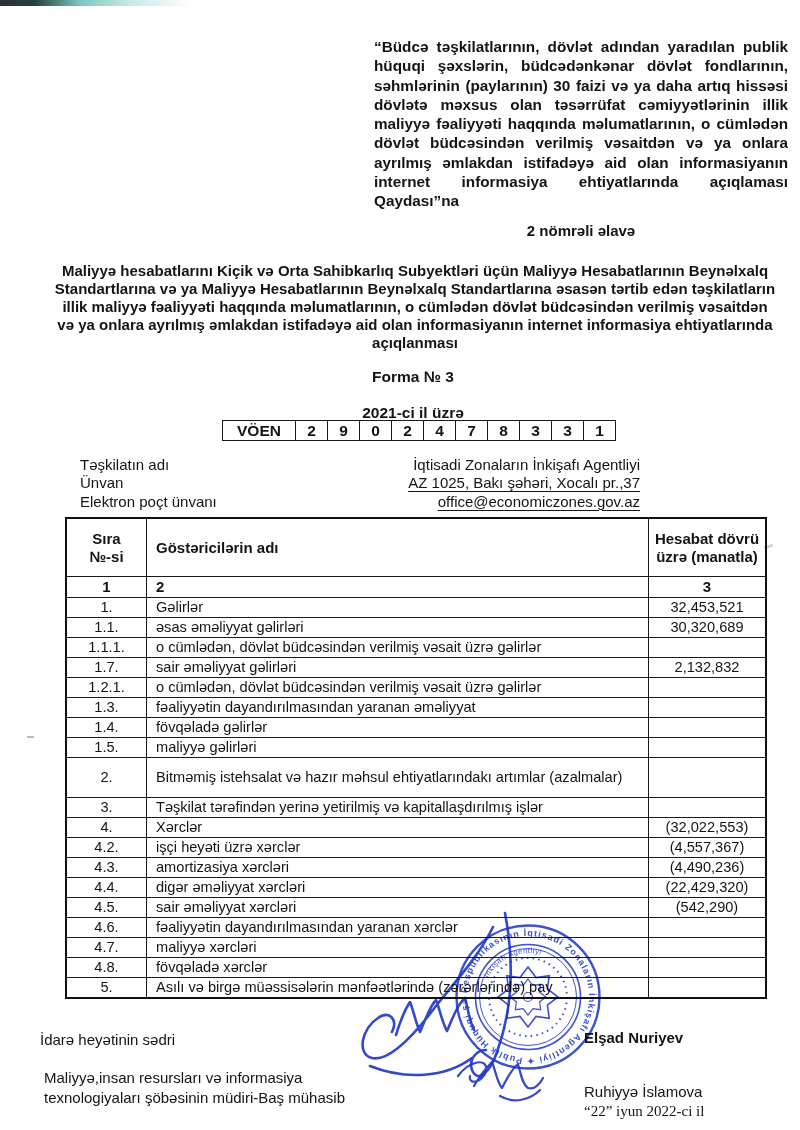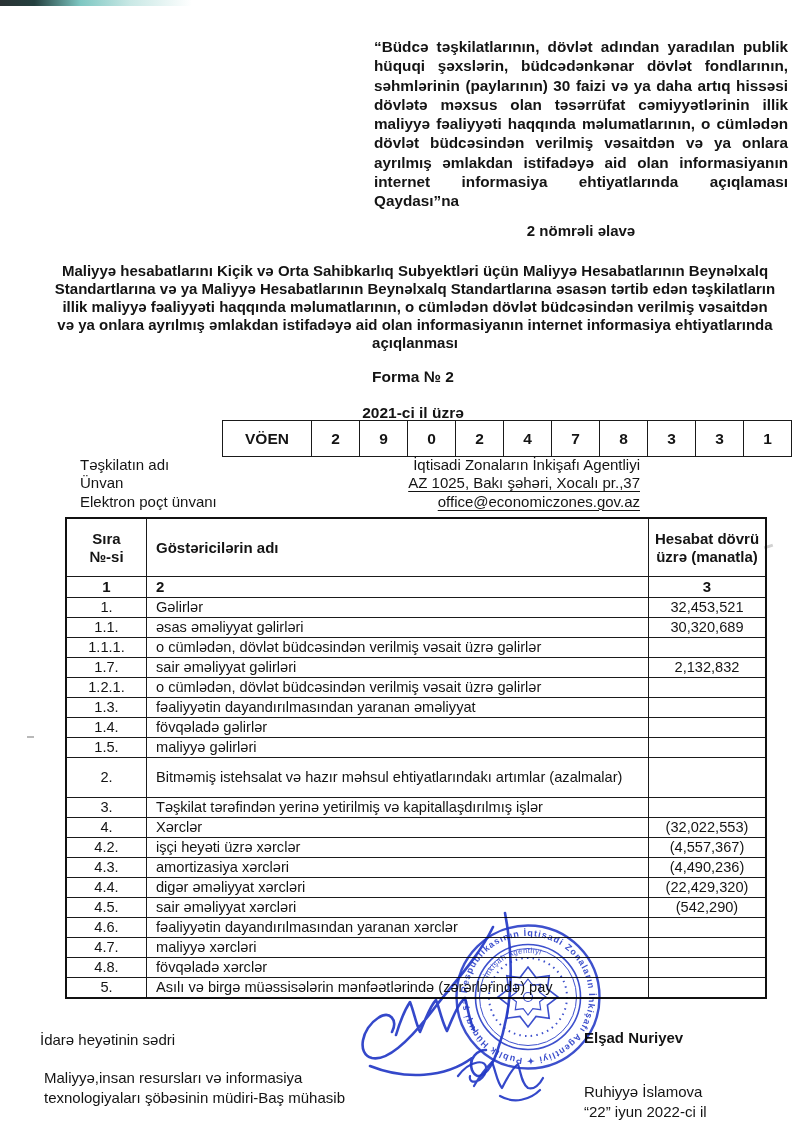--- a/index.html
+++ b/index.html
@@ -46,21 +46,21 @@
   }
 
   
   .voen-table {
     left: 222px; top: 420px;
     border-collapse: collapse; table-layout: fixed;
   }
   .voen-table td {
     border: 1.6px solid #1a1a1a;
     height: 19px; text-align: center; vertical-align: middle;
-    font-weight: bold; font-size: 15.5px; padding: 8px;
+    font-weight: bold; font-size: 15.5px; padding: 0;
   }
   .voen-label-cell { width: 72px; }
   .voen-digit-cell { width: 31px; }
 
   
   .org-block { left: 80px; top: 456px; width: 560px; font-size: 15px; }
   .org-row { display: flex; height: 18.3px; align-items: flex-start; justify-content: space-between; }
   .org-label { width: 155px; flex: 0 0 155px; }
   .org-value { }
   .org-value.u { text-decoration: underline; text-decoration-thickness: 1.4px; text-underline-offset: 3px; }
@@ -85,42 +85,42 @@
   tr.data td { height: 19px; }
   tr.data.tall td { height: 39px; }
   .report-table { border: 2.2px solid #111; }
 
   
   .foot { font-size: 15px; }
   .f-chair-title  { left: 40px;  top: 1031px; }
   .f-chair-name   { left: 584px; top: 1029px; font-weight: bold; }
   .f-acct-title   { left: 44px;  top: 1068px; line-height: 19.5px; }
   .f-acct-name    { left: 584px; top: 1083px; }
-  .f-date         { left: 584px; top: 1103px; }
+  .f-date         { left: 584px; top: 1103px; font-family: Liberation Serif, serif; }
 
   
   .ink-overlay {
     left: 0; top: 0; width: 800px; height: 1130px;
     mix-blend-mode: multiply; pointer-events: none; z-index: 5;
   }
 </style>
 </head>
 <body>
 
 <div class="abs top-smudge"></div>
 <div class="abs speck1"></div>
 <div class="abs speck2"></div>
 
 <div class="abs quote">“Büdcə təşkilatlarının, dövlət adından yaradılan publik hüquqi şəxslərin, büdcədənkənar dövlət fondlarının, səhmlərinin (paylarının) 30 faizi və ya daha artıq hissəsi dövlətə məxsus olan təsərrüfat cəmiyyətlərinin illik maliyyə fəaliyyəti haqqında məlumatlarının, o cümlədən dövlət büdcəsindən verilmiş vəsaitdən və ya onlara ayrılmış əmlakdan istifadəyə aid olan informasiyanın internet informasiya ehtiyatlarında açıqlaması Qaydası”na</div>
 
 <div class="abs annex">2 nömrəli əlavə</div>
 
 <div class="abs title-par">Maliyyə hesabatlarını Kiçik və Orta Sahibkarlıq Subyektləri üçün Maliyyə Hesabatlarının Beynəlxalq Standartlarına və ya Maliyyə Hesabatlarının Beynəlxalq Standartlarına əsasən tərtib edən təşkilatların illik maliyyə fəaliyyəti haqqında məlumatlarının, o cümlədən dövlət büdcəsindən verilmiş vəsaitdən və ya onlara ayrılmış əmlakdan istifadəyə aid olan informasiyanın internet informasiya ehtiyatlarında açıqlanması</div>
 
-<div class="abs form-label">Forma № 2</div>
+<div class="abs form-label">Forma № 3</div>
 <div class="abs period-label">2021-ci il üzrə</div>
 
 <table class="abs voen-table">
   <tbody>
       <tr>
     <td class="voen-label-cell">VÖEN</td>
     <td class="voen-digit-cell">2</td>
     <td class="voen-digit-cell">9</td>
     <td class="voen-digit-cell">0</td>
     <td class="voen-digit-cell">2</td>

